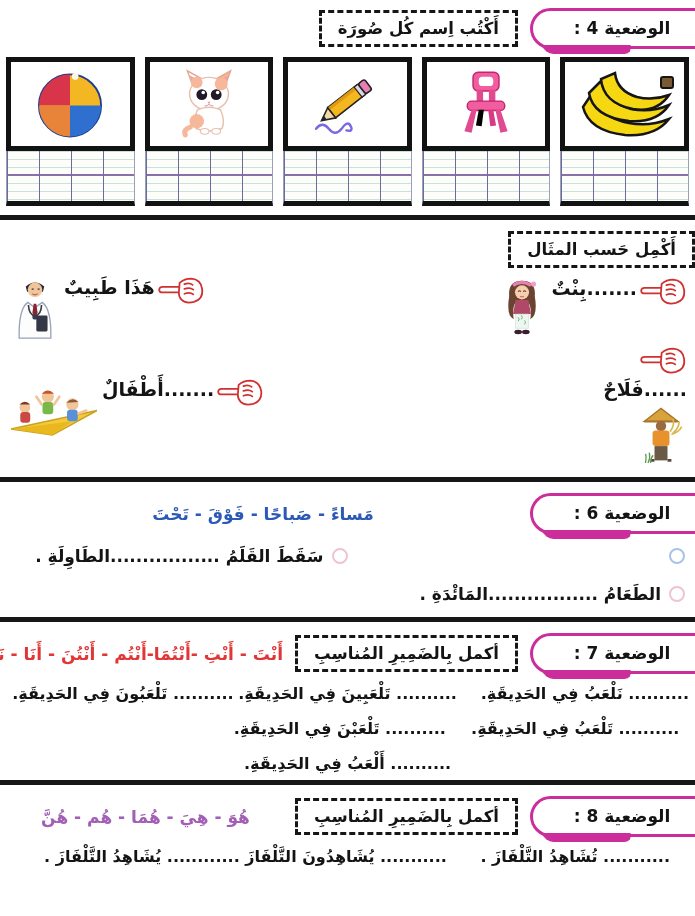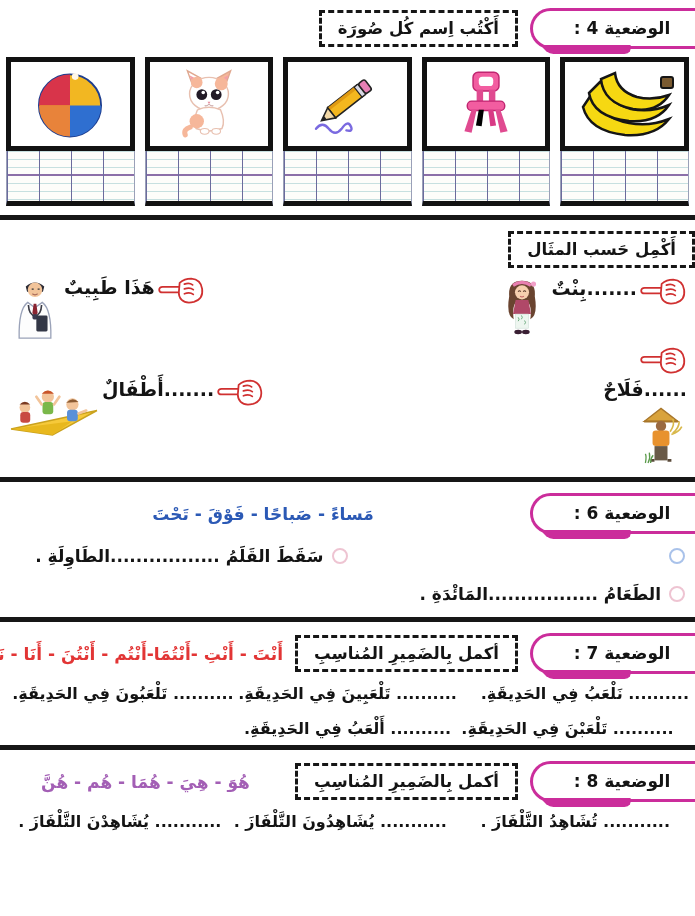--- a/index.html
+++ b/index.html
@@ -318,35 +318,36 @@
     <div class="instruction">
       <span>أكمل بِالضَمِيرِ المُناسِبِ</span>
     </div>
     <div class="word-bank wb-red">أَنْتَ - أَنْتِ -أَنْتُمَا-أَنْتُم - أَنْتُنَ - أَنَا - نَحْنُ</div>
   </div>
 
   <div class="sent-grid">
     <span class="sent cell-r">.......... نَلْعَبُ فِي الحَدِيقَةِ.</span>
     <span class="sent cell-c">.......... تَلْعَبِينَ فِي الحَدِيقَةِ.</span>
     <span class="sent cell-r">.......... تَلْعَبُونَ فِي الحَدِيقَةِ.</span>
+    <span class="sent cell-c">.......... تَلْعَبُ فِي الحَدِيقَةِ.</span>
     <span class="sent cell-l">.......... تَلْعَبْنَ فِي الحَدِيقَةِ.</span>
     <span class="sent cell-c col2">.......... أَلْعَبُ فِي الحَدِيقَةِ.</span>
   </div>
 
   <div class="sep"></div>
 
   <div class="sec-header">
     <div class="banner">
       <span>الوضعية 8 :</span>
     </div>
     <div class="instruction">
       <span>أكمل بِالضَمِيرِ المُناسِبِ</span>
     </div>
     <div class="word-bank wb-purple">هُوَ - هِيَ - هُمَا - هُم - هُنَّ</div>
   </div>
 
   <div class="sent-grid">
     <span class="sent cell-c">........... تُشَاهِدُ التَّلْفَازَ .</span>
     <span class="sent cell-l">........... يُشَاهِدُونَ التَّلْفَازَ .</span>
-    <span class="sent cell-c">........... يُشَاهِدْنَ التَّلْفَازَ .</span>
+    <span class="sent cell-r">........... يُشَاهِدُ التَّلْفَازَ .</span>
   </div>
 
 </div>
 
 </body></html>

